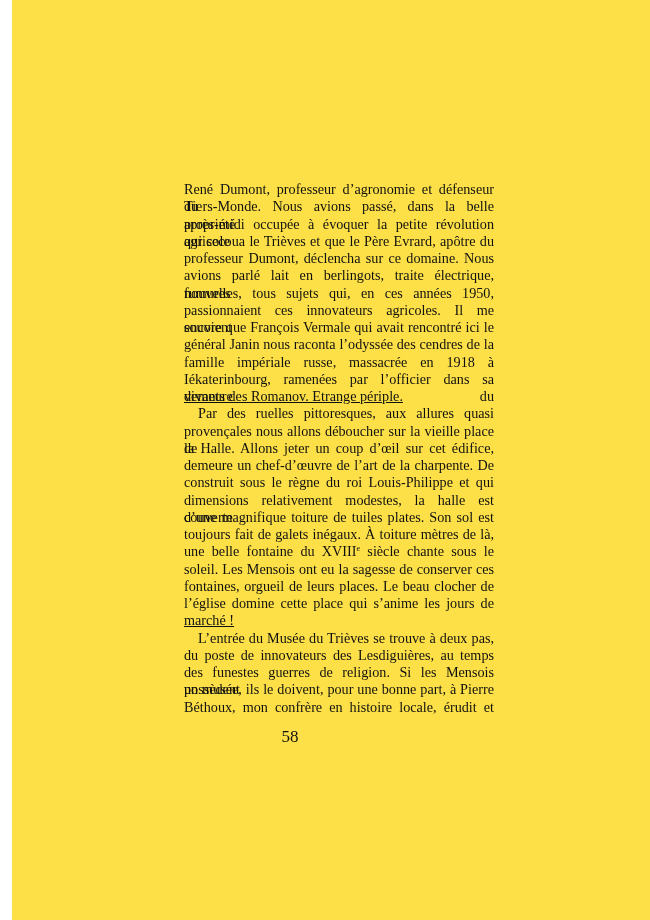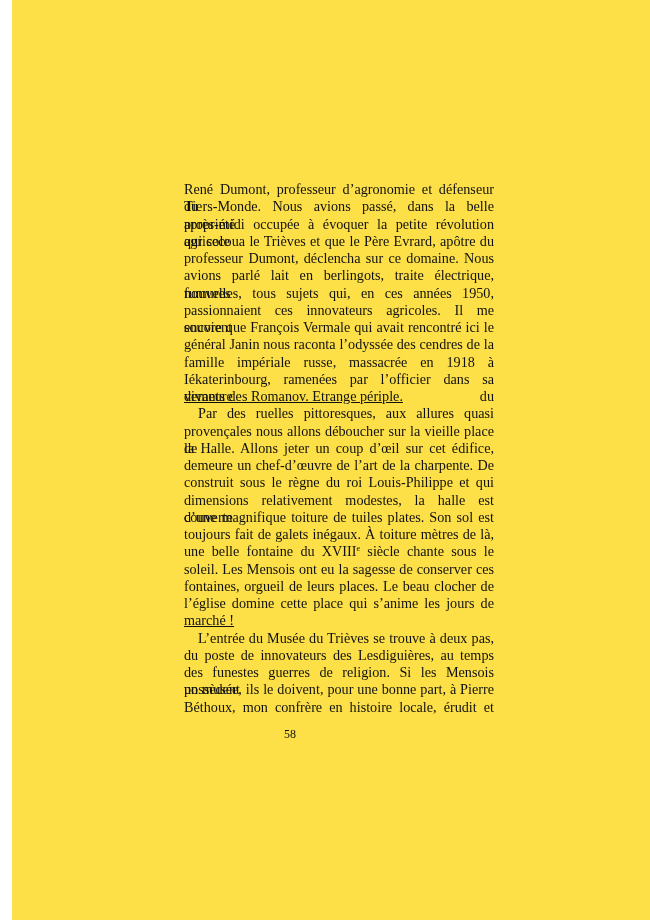--- a/index.html
+++ b/index.html
@@ -11,21 +11,21 @@
     color: #111; text-align: justify; hyphens: none;
   }
   .line { display: block; text-align: justify; text-align-last: justify; white-space: nowrap; height: 17.25px; overflow: visible; }
   .line.last { text-align-last: left; }
   .line.indent { padding-left: 14px; }
   .line-inner { display: block; text-align: justify; text-align-last: justify; white-space: normal; }
   .line.last .line-inner { text-align-last: left; text-decoration: underline; }
   sup { font-size: 8px; vertical-align: 5px; line-height: 0; }
   .page-number {
     position: absolute; left: 0; width: 556px; top: 727px; text-align: center;
-    font-family: "Liberation Serif", serif; font-size: 12px; color: #111;
+    font-family: "Liberation Serif", serif; font-size: 17px; color: #111;
   }
 </style>
 </head>
 <body>
 
 <div class="page">
   <div class="text-block" id="text-block">
       <div>
         <span class="line">
           <span class="line-inner">René Dumont, professeur d’agronomie et défenseur du</span>

